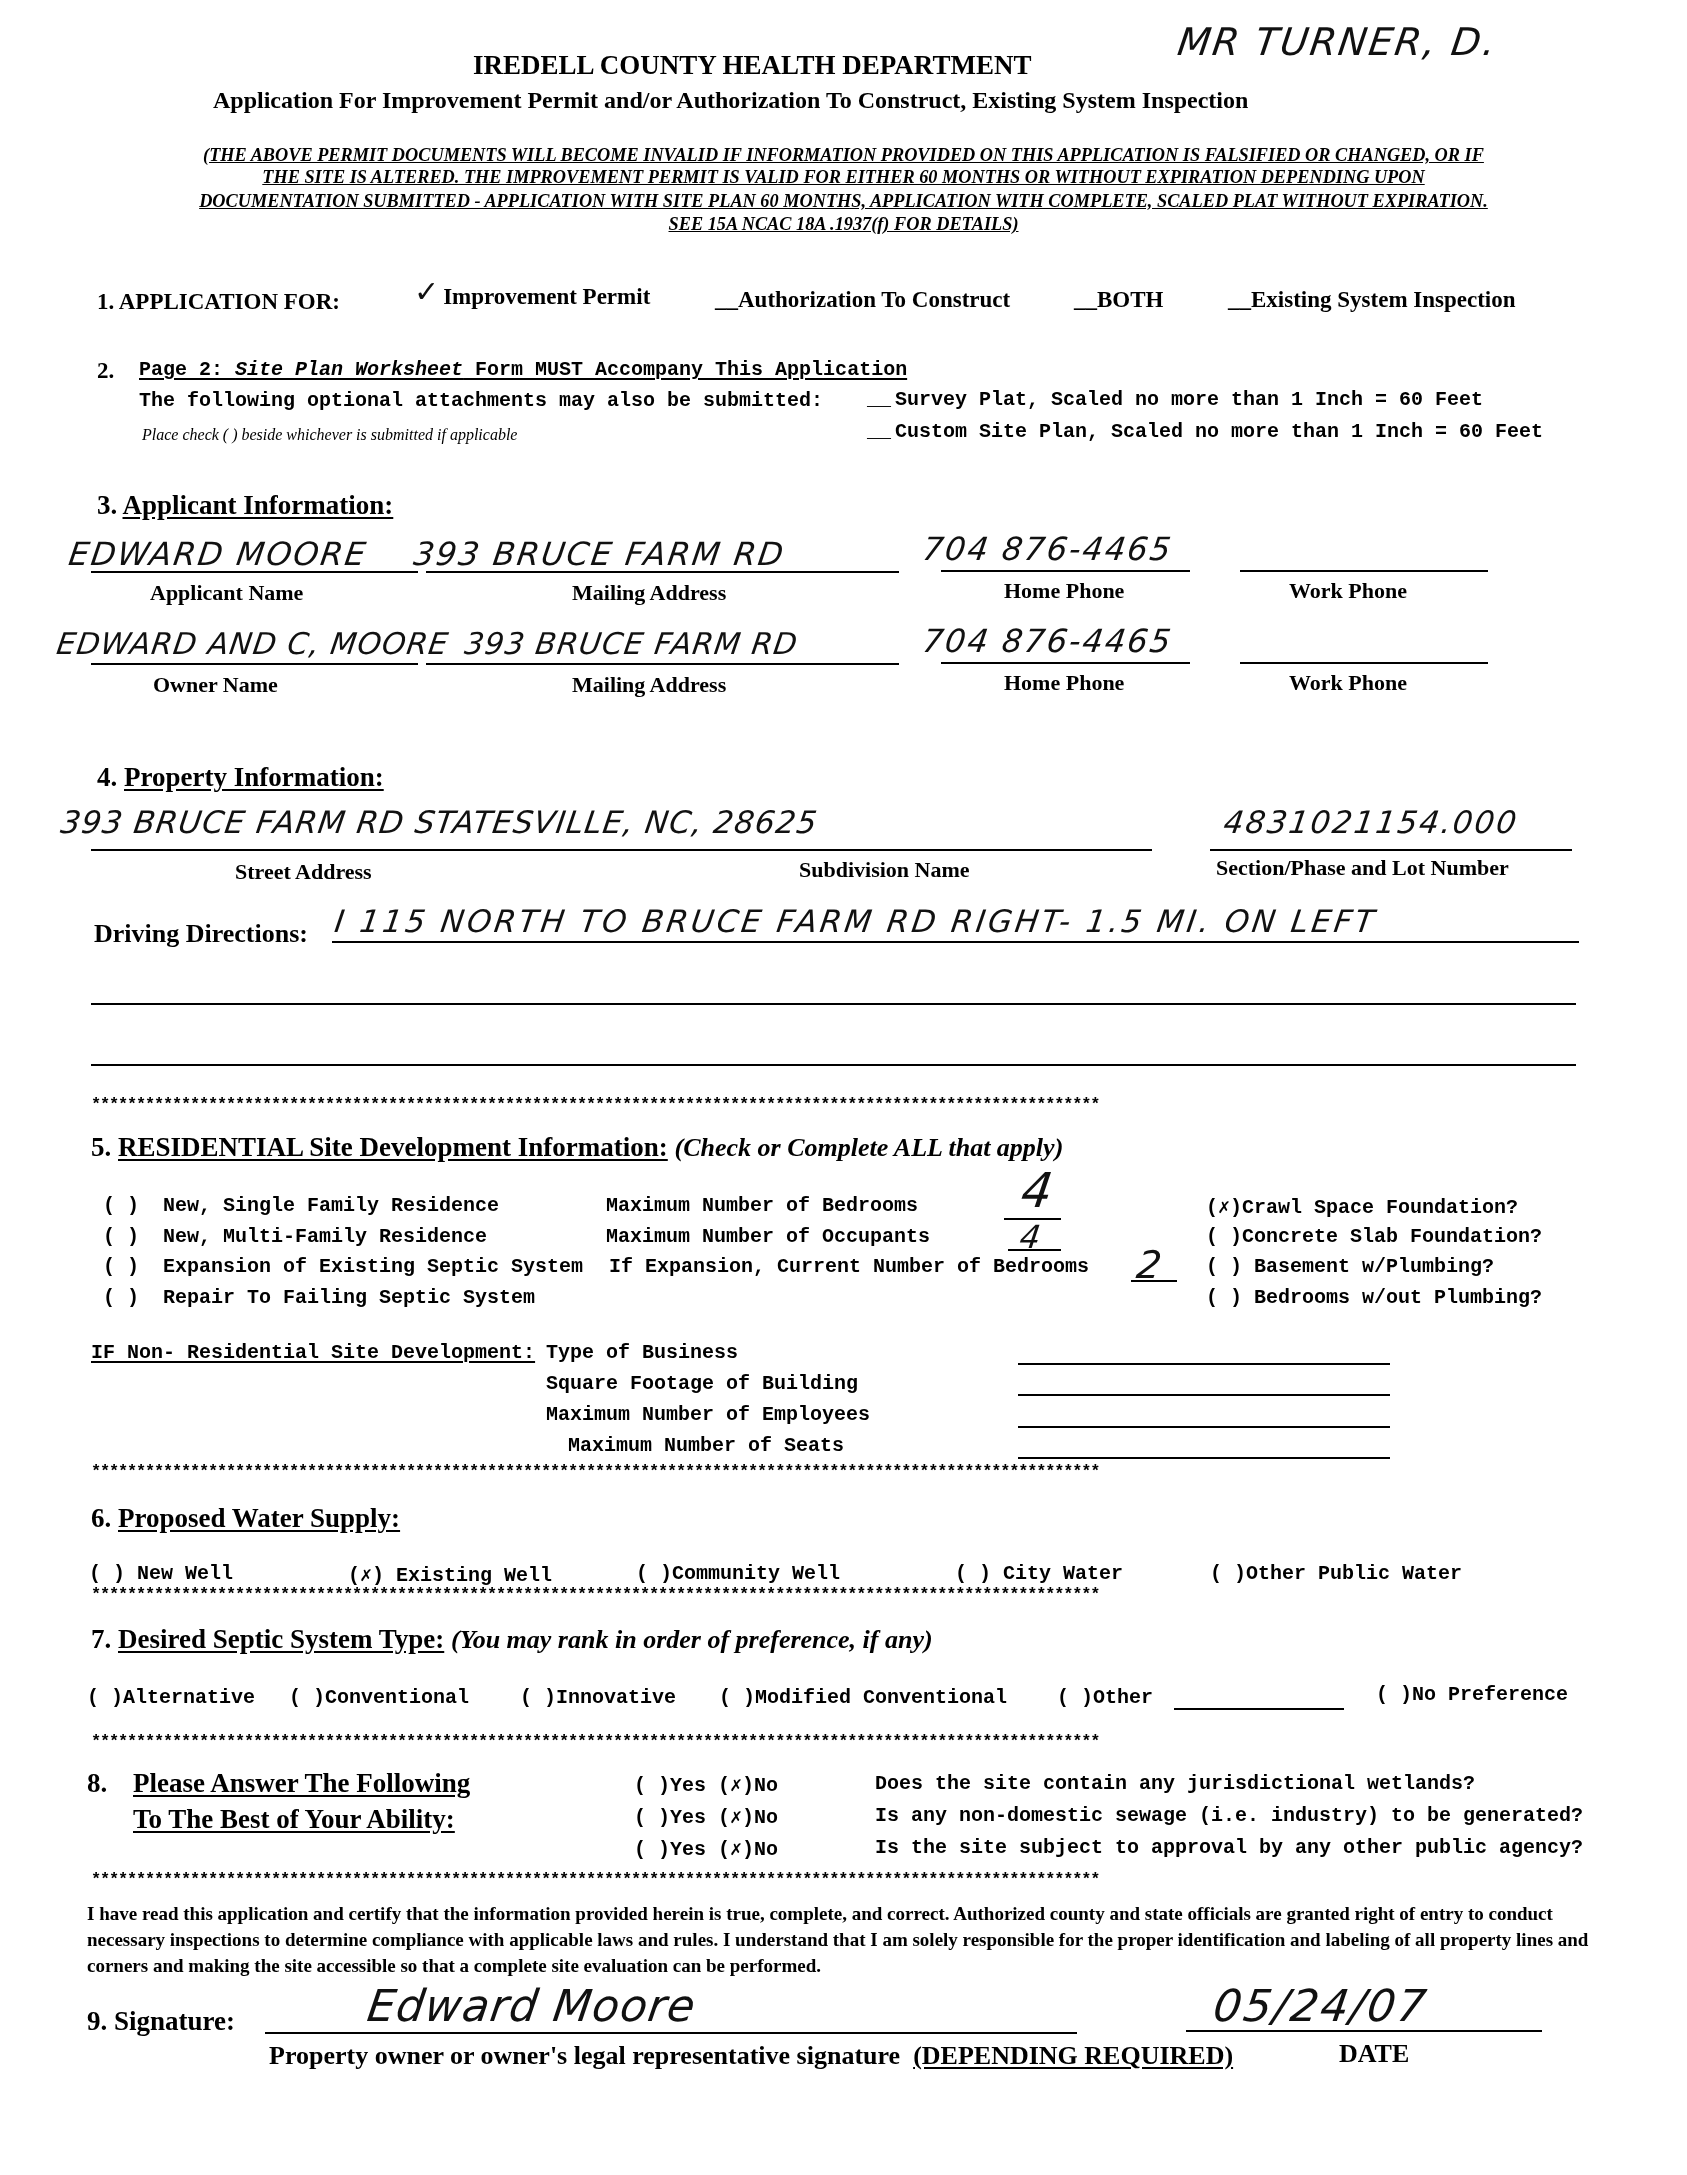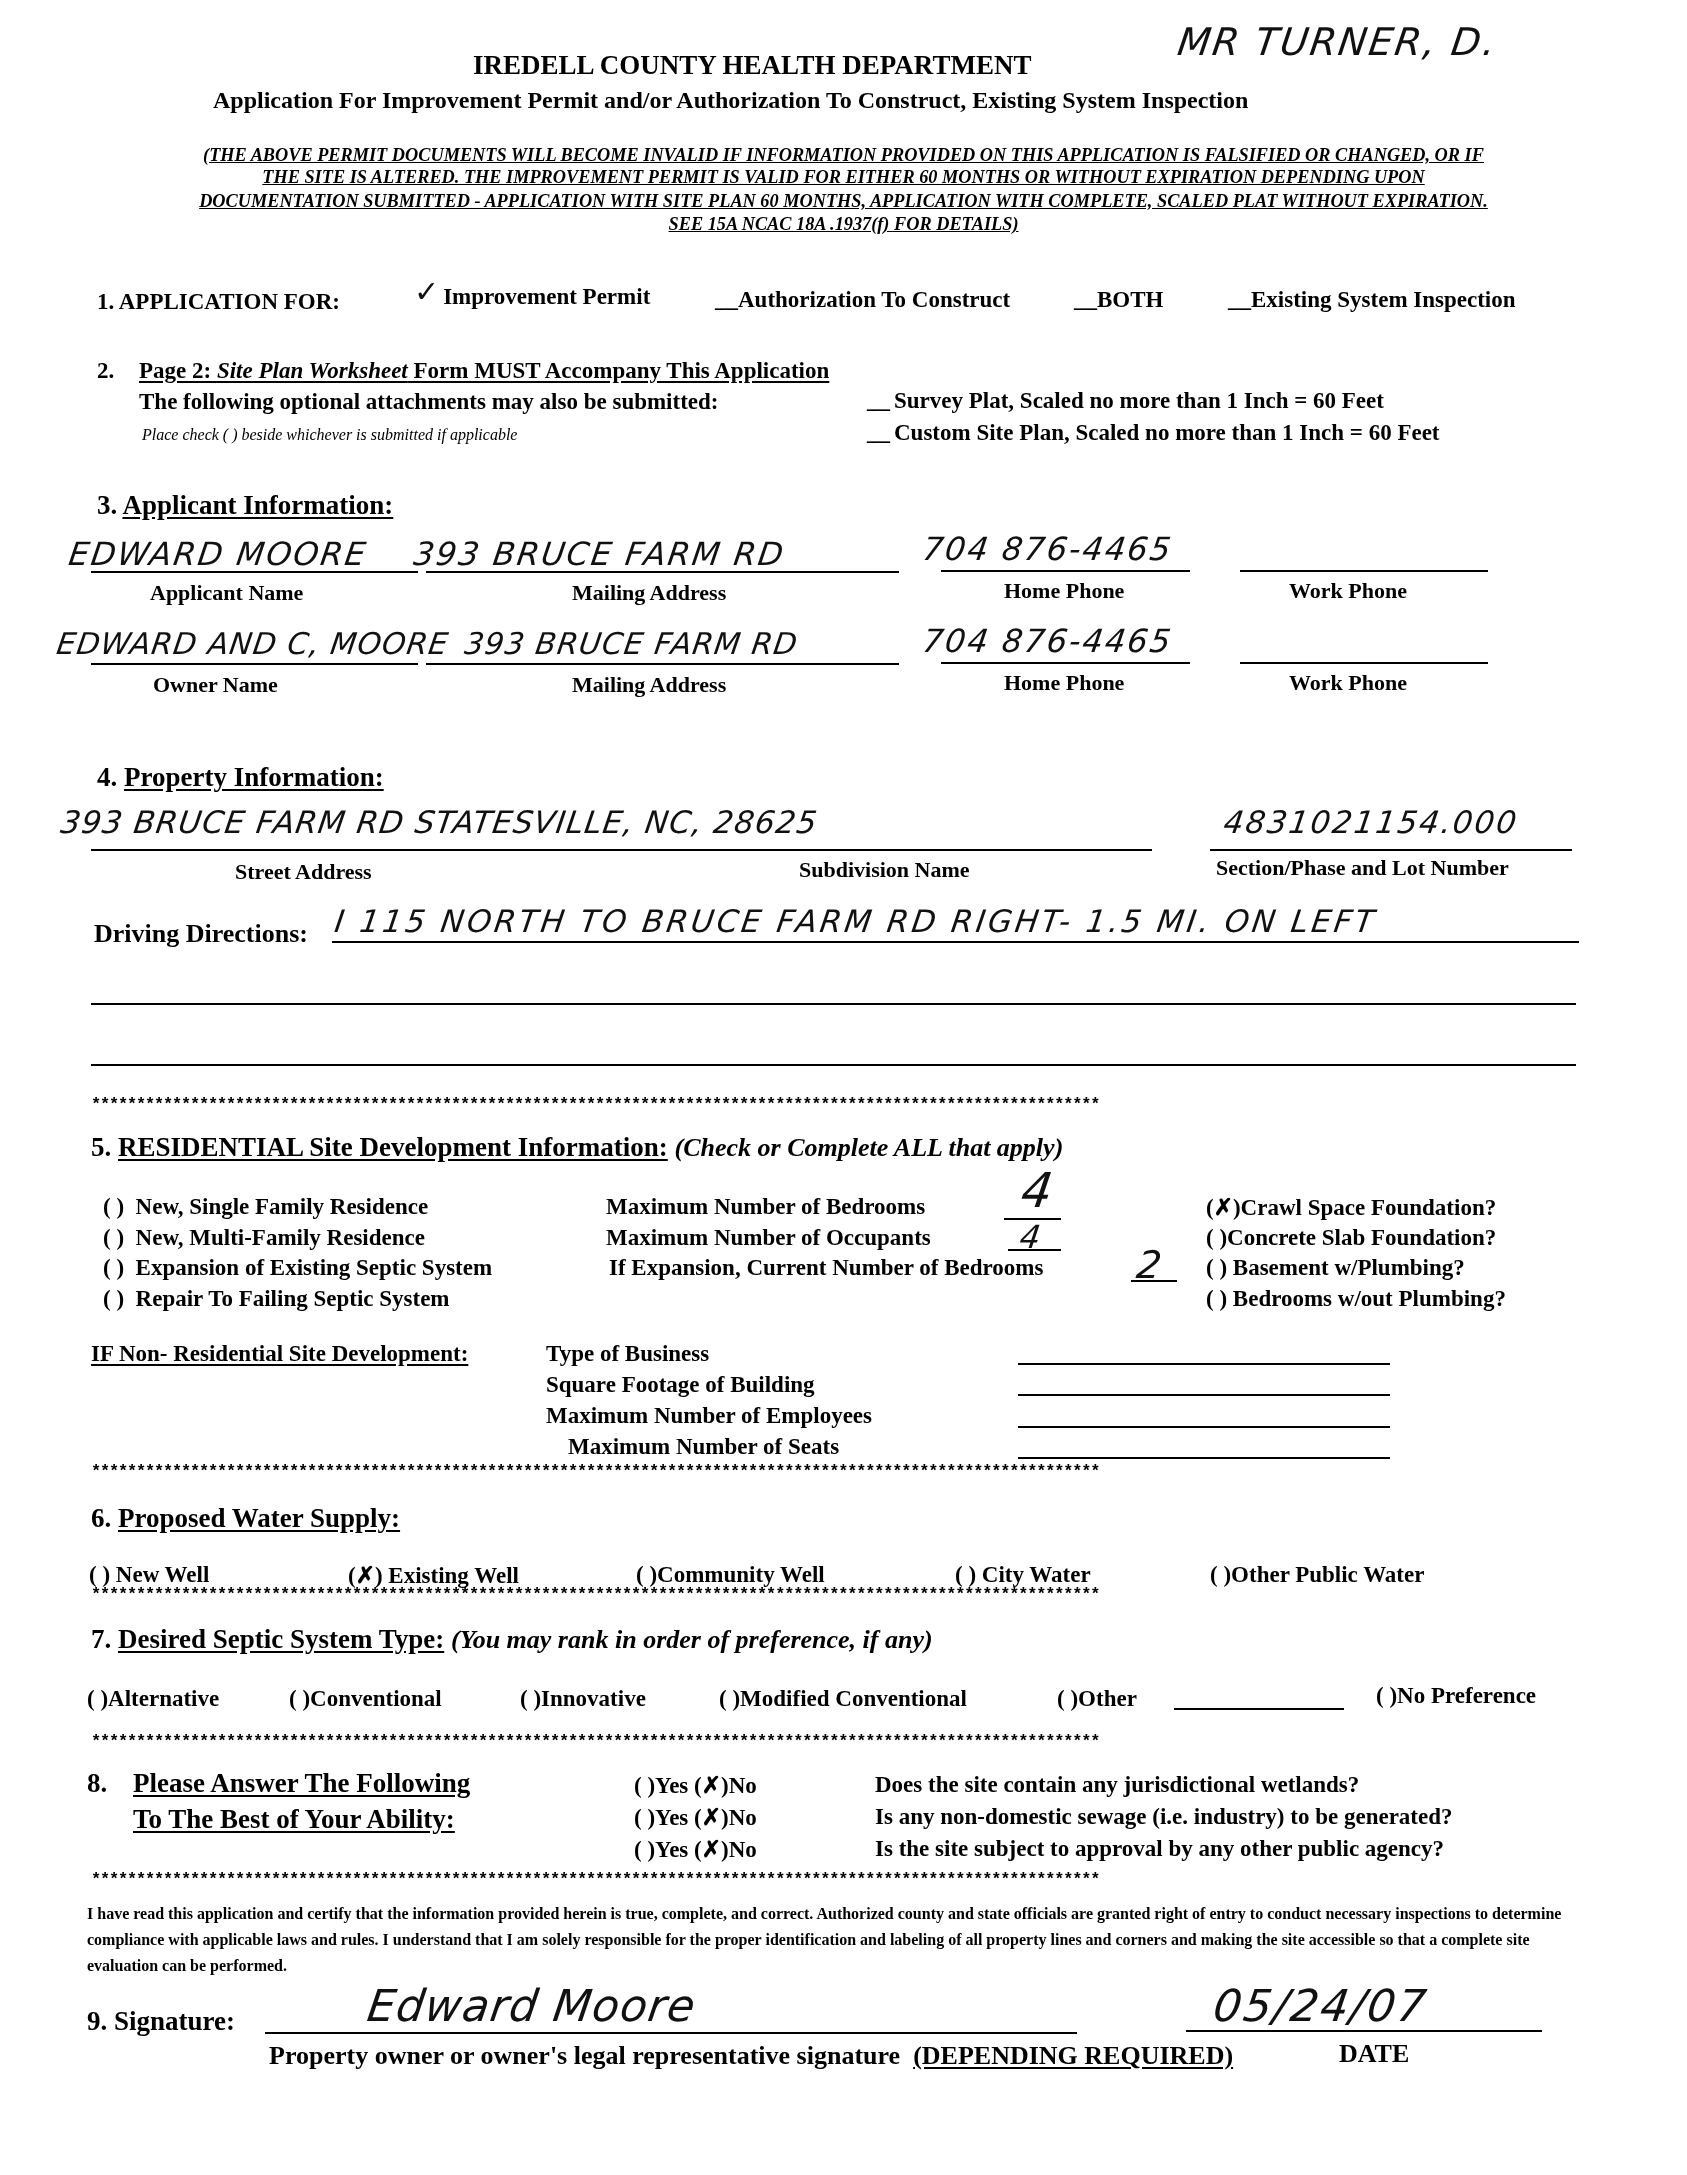--- a/index.html
+++ b/index.html
@@ -17,31 +17,31 @@
   }
   .line { position: absolute; height: 2px; background: #000; }
   .stars {
     position: absolute; left: 91px; width: 1495px; overflow: hidden;
     font-family: "Liberation Mono", monospace; font-size: 17px; letter-spacing: -1.2px;
     font-weight: bold; white-space: nowrap; line-height: 18px;
   }
   .title { font-size: 27px; }
   .sub { font-size: 24px; }
   .warn { font-size: 18.3px; font-weight: bold; font-style: italic; text-decoration: underline; text-align: center; width: 1687px; left: 0; }
-  .f22 { font-size: 23px; }
+  .f22 { font-size: 20px; font-family: Liberation Mono, monospace; }
   .f23 { font-size: 23px; }
   .f21 { font-size: 26px; }
   .f16 { font-size: 16px; }
   .sec { font-size: 27px; font-weight: bold; }
   .lbl { font-size: 22px; font-weight: bold; text-align: center; }
   .chk {
     position: absolute; font-family: "DejaVu Sans", sans-serif; font-size: 30px;
     color: #111; line-height: 30px;
   }
-  .cert { font-size: 16px; font-weight: bold; line-height: 26px; width: 1505px; white-space: normal; }
+  .cert { font-size: 19px; font-weight: bold; line-height: 26px; width: 1505px; white-space: normal; }
 </style>
 </head>
 <body>
 
 <div class="abs b title" style="left:473px; top:50px;">IREDELL COUNTY HEALTH DEPARTMENT</div>
 <div class="abs hand" style="left:1178px; top:20px; font-size:38px;">MR TURNER, D.</div>
 <div class="abs b sub" style="left:213px; top:87px;">Application For Improvement Permit and/or Authorization To Construct, Existing System Inspection</div>
 
 <div class="abs warn" style="top:145px;">(THE ABOVE PERMIT DOCUMENTS  WILL BECOME INVALID IF INFORMATION PROVIDED ON THIS APPLICATION IS FALSIFIED OR CHANGED, OR IF</div>
 <div class="abs warn" style="top:167px;">THE SITE IS ALTERED.  THE IMPROVEMENT PERMIT IS VALID FOR EITHER 60 MONTHS OR WITHOUT EXPIRATION DEPENDING UPON</div>

